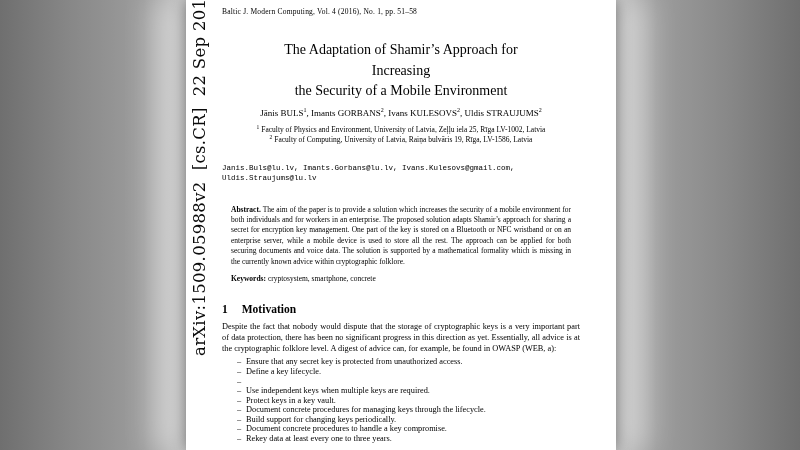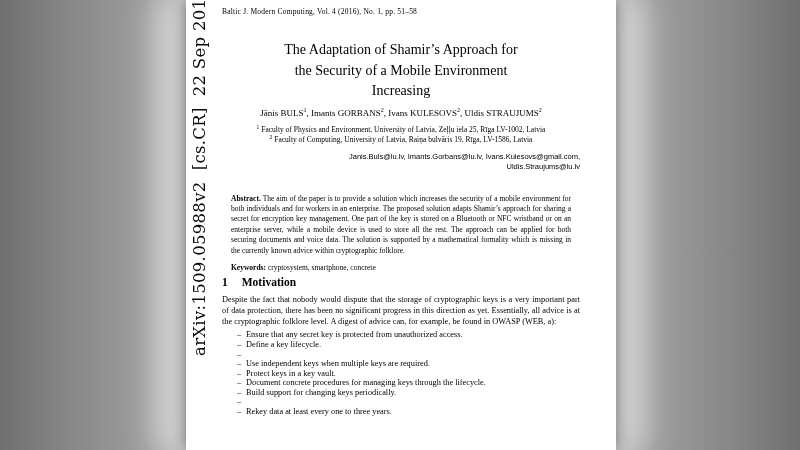--- a/index.html
+++ b/index.html
@@ -44,31 +44,31 @@
   .journal-header { padding-top:7px; font-size:7.5px; letter-spacing:0.2px; }
 
   .title { margin-top:24px; text-align:center; font-size:14px; line-height:20.5px; }
 
   .authors { margin-top:6px; text-align:center; font-size:9px; }
   .authors sup { font-size:6px; line-height:0; }
 
   .affiliations { margin-top:7px; text-align:center; font-size:7.5px; line-height:10px; }
   .affiliations sup { font-size:5.5px; line-height:0; }
 
-  .emails { margin-top:7px; text-align:right;
-    font-family:Liberation Sans, sans-serif; font-size:7.5px; line-height:10px; }
+  .emails { margin-top:18px; text-align:left;
+    font-family:Liberation Mono, monospace; font-size:7.5px; line-height:10px; }
 
   .abstract { margin-top:22px; padding:0 9px;
     font-size:7.5px; line-height:10.4px; text-align:justify; }
   .abstract .label { font-weight:bold; }
 
   .keywords { margin-top:7px; padding:0 9px; font-size:7.5px; }
   .keywords .label { font-weight:bold; }
 
-  .section-heading { margin-top:4px; font-size:11.5px; font-weight:bold; line-height:13px; }
+  .section-heading { margin-top:20px; font-size:11.5px; font-weight:bold; line-height:13px; }
   .section-heading .num { margin-right:14px; }
 
   .paragraph { margin-top:6px; font-size:8.3px; line-height:10.8px; text-align:justify; }
 
   .bullets { margin-top:3px; padding-left:15px; font-size:8.3px; line-height:9.6px; }
   .bullet-row { display:flex; }
   .bullet-row .dash { width:9px; flex:0 0 9px; }
 </style>
 </head>
 <body>
@@ -77,22 +77,22 @@
 <div class="glow glow-left"></div>
 <div class="glow glow-right"></div>
 
 <div class="page">
   <div class="content">
 
     <div class="journal-header">Baltic J. Modern Computing, Vol. 4 (2016), No. 1, pp. 51–58</div>
 
     <div class="title">
       <div>The Adaptation of Shamir’s Approach for</div>
+      <div>Increasing</div>
       <div>the Security of a Mobile Environment</div>
-      <div>Increasing</div>
     </div>
 
     <div class="authors"><span><span>Jānis BULS</span><sup>1</sup><span>, </span></span><span><span>Imants GORBANS</span><sup>2</sup><span>, </span></span><span><span>Ivans KULESOVS</span><sup>2</sup><span>, </span></span><span><span>Uldis STRAUJUMS</span><sup>2</sup></span></div>
 
     <div class="affiliations">
       <div><sup>1</sup><span> Faculty of Physics and Environment, University of Latvia, Zeļļu iela 25, Rīga LV-1002, Latvia</span></div>
       <div><sup>2</sup><span> Faculty of Computing, University of Latvia, Raiņa bulvāris 19, Rīga, LV-1586, Latvia</span></div>
     </div>
 
     <div class="emails">
@@ -131,20 +131,21 @@
       <div class="bullet-row">
           <span class="dash">–</span>
           <span>Document concrete procedures for managing keys through the lifecycle.</span>
         </div>
       <div class="bullet-row">
           <span class="dash">–</span>
           <span>Build support for changing keys periodically.</span>
         </div>
       <div class="bullet-row">
           <span class="dash">–</span>
+          <span>Document concrete procedures to handle a key compromise.</span>
         </div>
       <div class="bullet-row">
           <span class="dash">–</span>
           <span>Rekey data at least every one to three years.</span>
         </div>
     </div>
 
   </div>
 </div>
 

